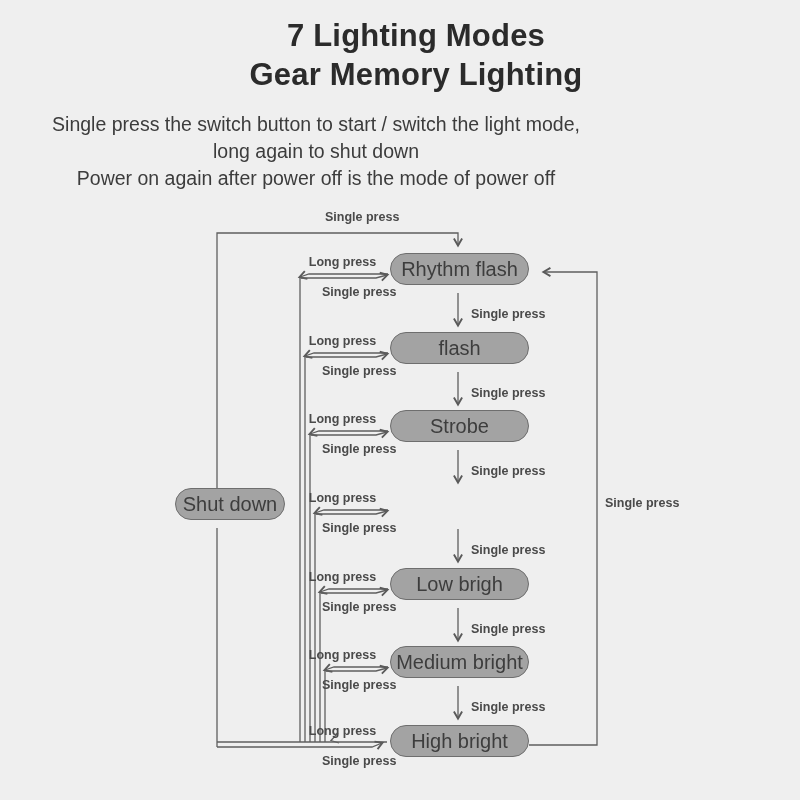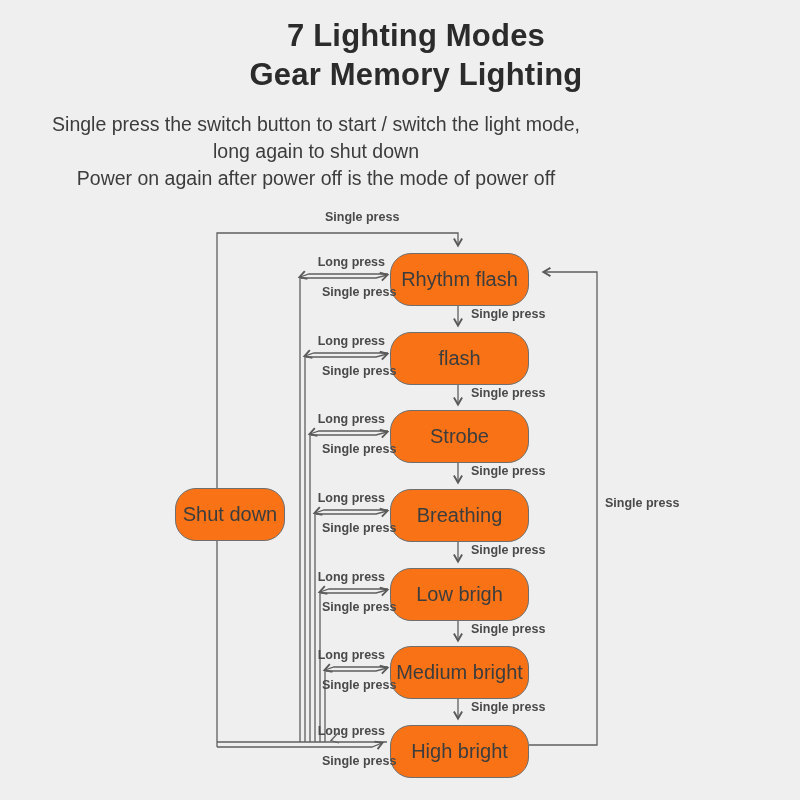--- a/index.html
+++ b/index.html
@@ -15,31 +15,31 @@
   .title{
     position:absolute;left:0;top:16px;width:800px;
     text-align:center;font-weight:bold;font-size:31px;line-height:39px;
     color:#2b2b2b;letter-spacing:.2px;margin-left:16px;
   }
   .subtitle{
     position:absolute;left:0;top:111px;width:632px;
     text-align:center;font-size:19.5px;line-height:27px;color:#3c3c3c;
   }
   .pill{
-    position:absolute;width:139px;height:53px;left:390px;
-    background:#f97316;border:1.5px solid #6e6e6e;border-radius:21px;
+    position:absolute;width:139px;height:32px;left:390px;
+    background:#a3a3a3;border:1.5px solid #6e6e6e;border-radius:21px;
     display:flex;align-items:center;justify-content:center;
     font-size:20px;color:#3d3d3d;box-sizing:border-box;white-space:nowrap;
   }
   .pill.shutdown{left:162px;top:488px;width:110px;margin-left:13px;}
   .lbl{
     position:absolute;font-size:12.5px;font-weight:600;color:#4a4a4a;
     white-space:nowrap;line-height:14px;
   }
-  .lbl.ra{width:85px;text-align:right;}
+  .lbl.ra{width:85px;text-align:center;}
 </style>
 </head>
 <body>
 
 <div class="stage">
 
   <svg class="wires" width="800" height="800" viewBox="0 0 800 800">
     <defs>
       <marker id="arr" viewBox="0 0 10 10" refX="7" refY="5" markerWidth="9" markerHeight="9" orient="auto-start-reverse">
         <path d="M1.5,1.5 L7.5,5 L1.5,8.5" fill="none" stroke="#5a5a5a" stroke-width="1.6"></path>
@@ -97,21 +97,20 @@
   </div>
   <div class="subtitle">
     <div>Single press the switch button to start / switch the light mode,</div>
     <div>long again to shut down</div>
     <div>Power on again after power off is the mode of power off</div>
   </div>
 
   <div class="pill" style="top:253px">Rhythm flash</div>
   <div class="pill" style="top:410px">Strobe</div>
   <div class="pill" style="top:332px">flash</div>
-  <div class="pill" style="top:489px">Breathing</div>
   <div class="pill" style="top:568px">Low brigh</div>
   <div class="pill" style="top:646px">Medium bright</div>
   <div class="pill" style="top:725px">High bright</div>
   <div class="pill shutdown">Shut down</div>
 
   <div class="lbl" style="left:325px;top:210px">Single press</div>
 
   <div class="lbl" style="left:605px;top:496px">Single press</div>
 
   <div class="lbl ra" style="left:300px;top:255px">Long press</div>

